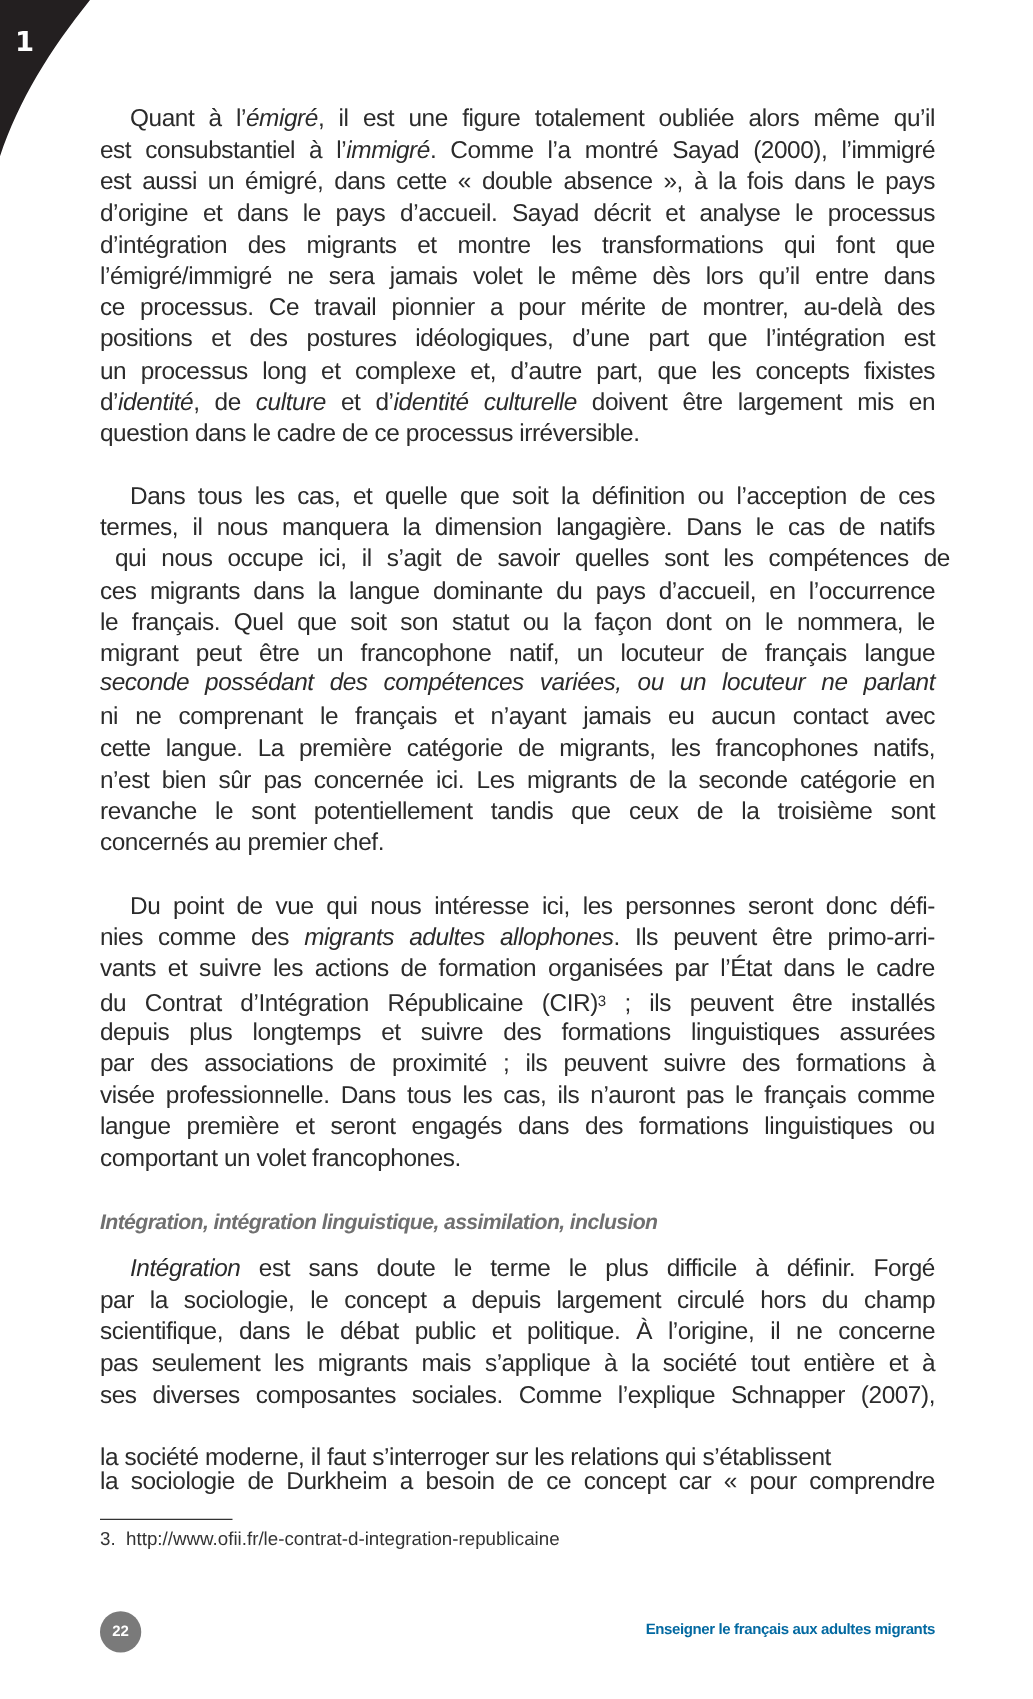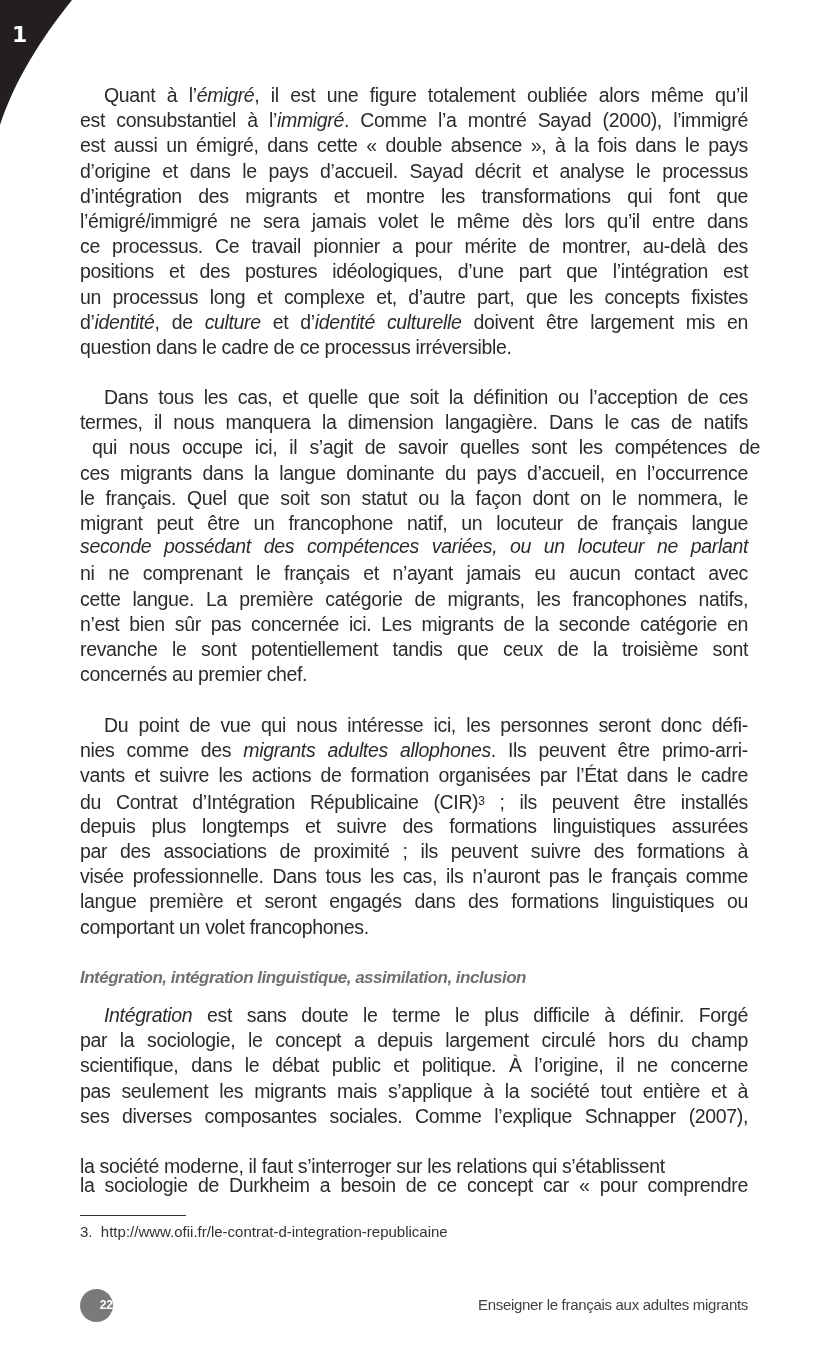--- a/index.html
+++ b/index.html
@@ -12,24 +12,24 @@
           white-space:nowrap; text-align:justify; text-align-last:justify;
           transform-origin:left top; letter-spacing:-0.35px; }
   .line.last { text-align-last:left; }
   .line.indent { left:104px; width:644px; }
   .heading { position:absolute; left:80px; top:968px; font-size:17px; font-weight:bold;
              font-style:italic; color:#707070; letter-spacing:-0.5px; white-space:nowrap; }
   sup { font-size:12px; vertical-align:4px; }
   .fn-rule { position:absolute; left:80px; top:1215px; width:106px; height:1px; background:#333; }
   .footnote { position:absolute; left:80px; top:1223px; font-size:15px; color:#333; white-space:nowrap; }
   .page-badge { position:absolute; left:80px; top:1289px; width:33px; height:33px; border-radius:50%;
-                background:#7a7a7a; color:#fff; font-size:12px; font-weight:bold; text-align:right;
+                background:#7a7a7a; color:#fff; font-size:12px; font-weight:bold; text-align:center;
                 line-height:33px; }
-  .running-title { position:absolute; right:78px; top:1296px; font-size:15px; font-weight:normal;
-                   color:#404040; white-space:nowrap; letter-spacing:-0.3px; }
+  .running-title { position:absolute; right:78px; top:1296px; font-size:12px; font-weight:bold;
+                   color:#0369a1; white-space:nowrap; letter-spacing:-0.3px; }
 </style>
 </head>
 <body>
 
 <svg class="corner" viewBox="0 0 120 130">
   <path d="M0 0 L72 0 C40 40 15 80 0 125 Z" fill="#231f20"></path>
 </svg>
 <div class="corner-num">1</div>
 
 <div id="body-text">

